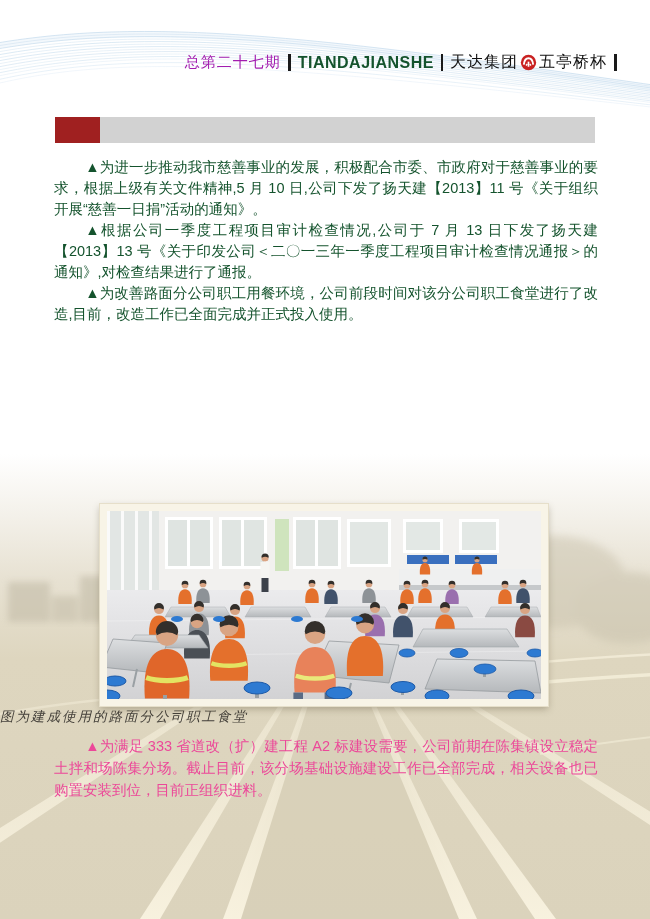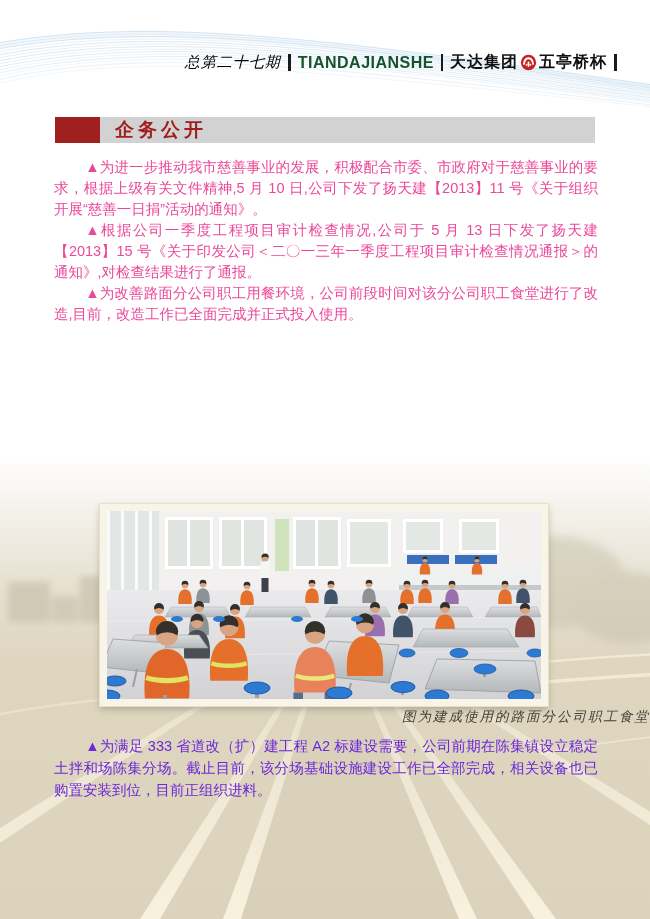--- a/index.html
+++ b/index.html
@@ -21,60 +21,60 @@
       #dbd3bc 465px);
   }
   .road-bg svg{position:absolute;left:0;top:0;}
   
   .masthead{
     position:absolute;top:52px;right:26px;z-index:3;
     display:flex;align-items:center;white-space:nowrap;
   }
   .masthead .issue{
     font-family:"DejaVu Serif","Liberation Serif",serif;
-    font-size:15px;color:#000000;letter-spacing:1px;font-style:italic;
+    font-size:15px;color:#a21caf;letter-spacing:1px;
   }
   .masthead .vbar{width:3px;height:17px;background:#1a1a1a;margin:0 7px;}
   .masthead .vbar.thin{width:2px;}
   .masthead .brand-en{font-size:16px;font-weight:bold;color:#14532d;letter-spacing:.5px;}
-  .masthead .cn{font-size:16px;font-weight:bold;color:#101010;letter-spacing:1px;}
+  .masthead .cn{font-size:16px;font-weight:normal;color:#101010;letter-spacing:1px;}
   .masthead .logo{width:17px;height:17px;margin:0 2px;display:inline-block;}
   
   .section-head{
     position:absolute;left:55px;top:117px;width:540px;height:26px;z-index:3;
     background:#d2d2d2;
   }
   .section-head .red-block{
     position:absolute;left:0;top:0;width:45px;height:26px;background:#a02020;
   }
   .section-head .title{
     position:absolute;left:60px;top:0;line-height:26px;
     font-size:19px;font-weight:bold;color:#9e1e1e;letter-spacing:4px;
   }
   
   .body-text{
     position:absolute;left:54px;top:157px;width:544px;z-index:3;
-    font-size:14.5px;line-height:21px;text-align:justify;color:#ec4899;
+    font-size:14.5px;line-height:21px;text-align:justify;color:#14532d;
   }
   .body-text p{margin:0;text-indent:2.15em;}
   .closing-text{
     position:absolute;left:54px;top:735px;width:544px;z-index:3;
-    font-size:14.5px;line-height:22px;text-align:justify;color:#6d28d9;
+    font-size:14.5px;line-height:22px;text-align:justify;color:#ec4899;
   }
   .closing-text p{margin:0;text-indent:2.15em;}
   
   .photo-frame{
     position:absolute;left:100px;top:504px;z-index:4;
     border:7px solid #f8f4e7;background:#f8f4e7;
     box-shadow:0 0 0 1px #e6dfca, 0 3px 7px rgba(95,85,60,.38);
     line-height:0;
   }
   .photo-caption{
     position:absolute;left:0;top:708px;width:650px;z-index:3;
-    text-align:right;
+    text-align:left;
     font-family:"DejaVu Serif","Liberation Serif",serif;font-style:italic;
     font-size:13.5px;color:#44403a;letter-spacing:2px;
   }
 </style>
 </head>
 <body>
 
 <div class="road-bg">
   <svg width="650" height="465" viewBox="0 0 650 465">
     <defs>
@@ -156,26 +156,25 @@
     <path d="M4.5,12.5 C5,7.5 7,5 10,5 C13,5 15,7.5 15.5,12.5" fill="none" stroke="#ffffff" stroke-width="2.2"></path>
     <path d="M10,9 L10,15" stroke="#ffffff" stroke-width="2"></path>
     <path d="M7,13.5 L8.6,11.8 M13,13.5 L11.4,11.8" stroke="#ffffff" stroke-width="1.6"></path>
   </svg>
   <span class="cn">五亭桥杯</span>
   <span class="vbar"></span>
 </div>
 
 <div class="section-head">
   <div class="red-block"></div>
-  <div class="title">企务公开</div>
 </div>
 
 <div class="body-text">
   <p>▲为进一步推动我市慈善事业的发展，积极配合市委、市政府对于慈善事业的要求，根据上级有关文件精神,5 月 10 日,公司下发了扬天建【2013】11 号《关于组织开展“慈善一日捐”活动的通知》。</p>
-  <p>▲根据公司一季度工程项目审计检查情况,公司于 5 月 13 日下发了扬天建【2013】15 号《关于印发公司＜二〇一三年一季度工程项目审计检查情况通报＞的通知》,对检查结果进行了通报。</p>
+  <p>▲根据公司一季度工程项目审计检查情况,公司于 7 月 13 日下发了扬天建【2013】13 号《关于印发公司＜二〇一三年一季度工程项目审计检查情况通报＞的通知》,对检查结果进行了通报。</p>
   <p>▲为改善路面分公司职工用餐环境，公司前段时间对该分公司职工食堂进行了改造,目前，改造工作已全面完成并正式投入使用。</p>
 </div>
 
 <div class="photo-frame">
   <svg width="434" height="188" viewBox="0 0 434 188">
     <defs>
       <linearGradient id="steel" x1="0" y1="0" x2="0" y2="1">
         <stop offset="0" stop-color="#dcdee0"></stop>
           <stop offset="1" stop-color="#b5b8bb"></stop>
       </linearGradient>

